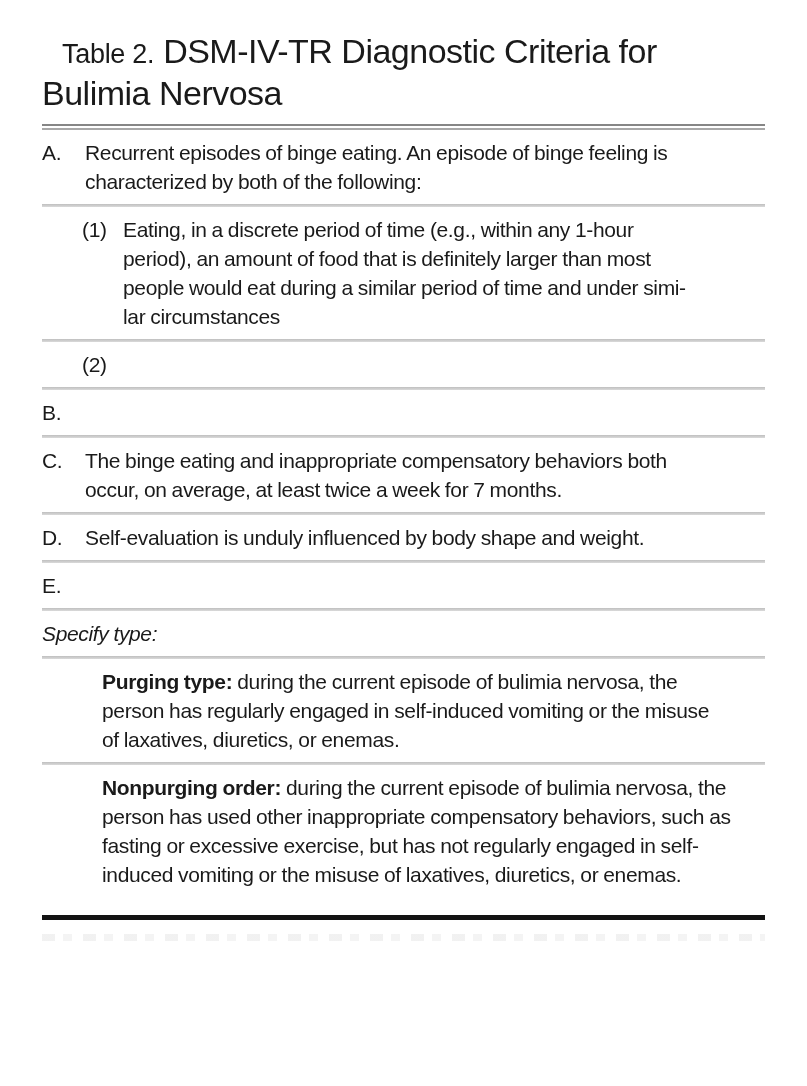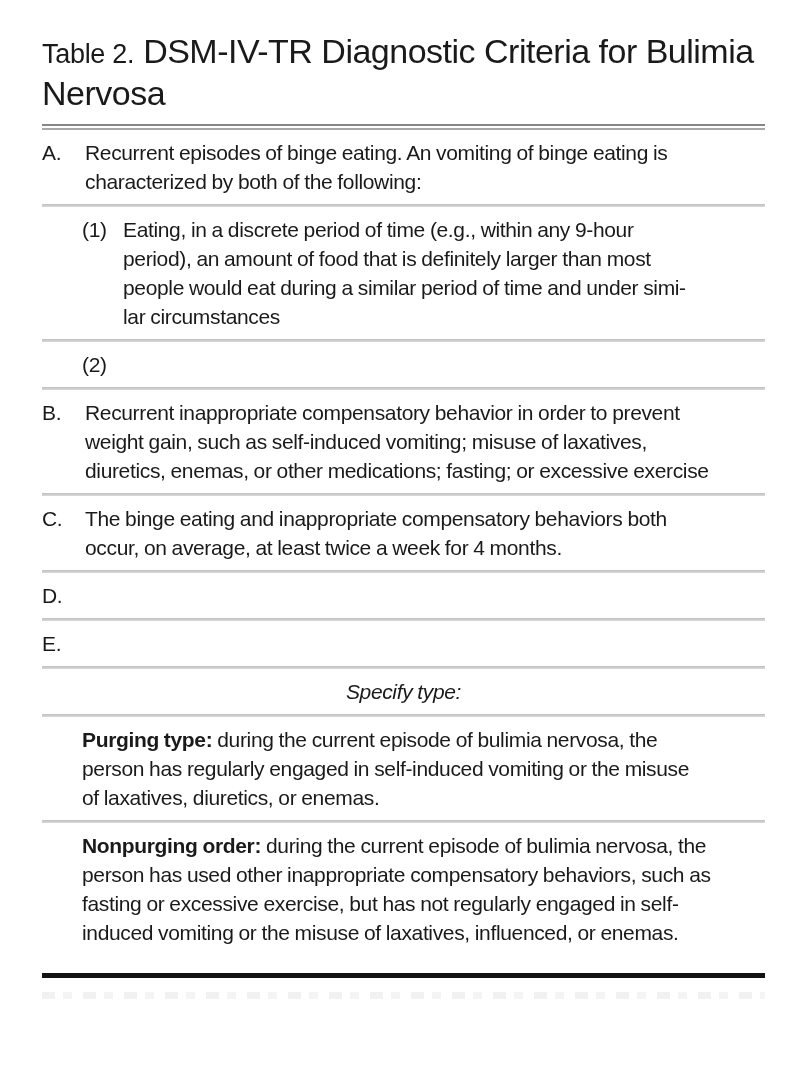--- a/index.html
+++ b/index.html
@@ -21,20 +21,21 @@
   
   .title {
     font-size: 34px;
     line-height: 39px;
     letter-spacing: -0.5px;
     font-weight: 400;
   }
   .table-label {
     font-size: 27px;
     letter-spacing: -0.3px;
+    margin-left: 20px;
   }
   
   .double-rule {
     margin-top: 11px;
     margin-bottom: 8px;
     height: 2px;
     background: #ffffff;
     border-top: 2px solid #868686;
     border-bottom: 2px solid #a8a8a8;
   }
@@ -54,22 +55,22 @@
     line-height: 29px;
     letter-spacing: -0.35px;
     word-spacing: -0.5px;
     margin: 0;
   }
   .crit { display: flex; }
   .crit .marker { flex: none; width: 43px; }
   .crit .body { white-space: pre; }
   .sub { margin-left: 40px; }
   .sub .marker { width: 41px; }
-  .specify { font-style: italic; text-align: center; }
-  .type { margin-left: 40px; white-space: pre; }
+  .specify { font-style: italic; }
+  .type { margin-left: 60px; white-space: pre; }
   .type .type-name { font-weight: 700; }
   
   .cut-strip {
     height: 7px;
     margin-top: 14px;
     opacity: 0.85;
     background: repeating-linear-gradient(90deg,
       #efefef 0 13px, #ffffff 13px 21px,
       #f2f2f2 21px 30px, #ffffff 30px 41px);
   }
@@ -78,61 +79,59 @@
 <body>
 
 <div class="page">
 
   <div class="title"><span class="table-label">Table 2.</span> <span>DSM-IV-TR Diagnostic Criteria for Bulimia Nervosa</span></div>
 
   <div class="double-rule"></div>
 
   <div class="para crit">
       <span class="marker">A.</span>
-      <span class="body">Recurrent episodes of binge eating. An vomiting of binge eating is
+      <span class="body">Recurrent episodes of binge eating. An episode of binge feeling is
 characterized by both of the following:</span>
     </div>
 
   <div class="rule"></div>
 
   <div class="para crit sub">
       <span class="marker">(1)</span>
-      <span class="body">Eating, in a discrete period of time (e.g., within any 9-hour
+      <span class="body">Eating, in a discrete period of time (e.g., within any 1-hour
 period), an amount of food that is definitely larger than most
 people would eat during a similar period of time and under simi-
 lar circumstances</span>
     </div>
 
   <div class="rule"></div>
 
   <div class="para crit sub">
       <span class="marker">(2)</span>
     </div>
 
   <div class="rule"></div>
 
   <div class="para crit">
       <span class="marker">B.</span>
-      <span class="body">Recurrent inappropriate compensatory behavior in order to prevent
-weight gain, such as self-induced vomiting; misuse of laxatives,
-diuretics, enemas, or other medications; fasting; or excessive exercise</span>
     </div>
 
   <div class="rule"></div>
 
   <div class="para crit">
       <span class="marker">C.</span>
       <span class="body">The binge eating and inappropriate compensatory behaviors both
-occur, on average, at least twice a week for 4 months.</span>
+occur, on average, at least twice a week for 7 months.</span>
     </div>
 
   <div class="rule"></div>
 
   <div class="para crit">
       <span class="marker">D.</span>
+      <span class="body">Self-evaluation is unduly influenced by body shape and weight.</span>
     </div>
 
   <div class="rule"></div>
 
   <div class="para crit">
       <span class="marker">E.</span>
     </div>
 
   <div class="rule"></div>
 
@@ -142,19 +141,19 @@
 
   <div class="para type"><span class="type-name">Purging type:</span> <span>during the current episode of bulimia nervosa, the
 person has regularly engaged in self-induced vomiting or the misuse
 of laxatives, diuretics, or enemas.</span></div>
 
   <div class="rule"></div>
 
   <div class="para type"><span class="type-name">Nonpurging order:</span> <span>during the current episode of bulimia nervosa, the
 person has used other inappropriate compensatory behaviors, such as
 fasting or excessive exercise, but has not regularly engaged in self-
-induced vomiting or the misuse of laxatives, influenced, or enemas.</span></div>
+induced vomiting or the misuse of laxatives, diuretics, or enemas.</span></div>
 
   <div class="rule-thick"></div>
 
   <div class="cut-strip"></div>
 
 </div>
 
 </body></html>

